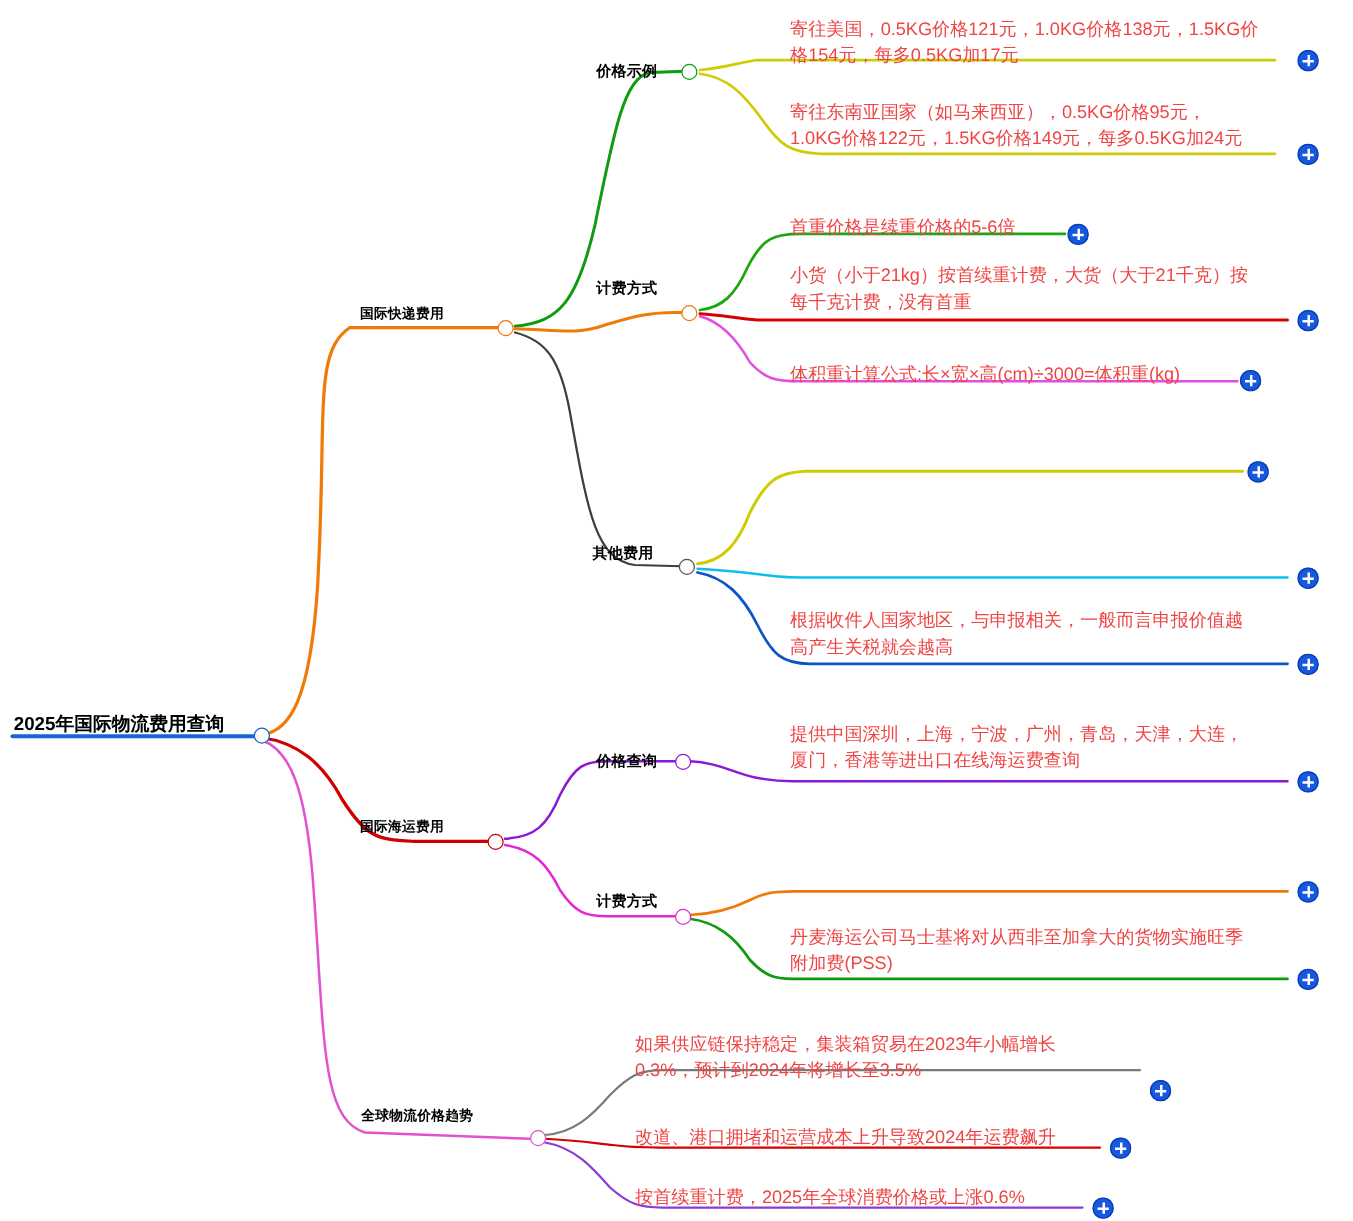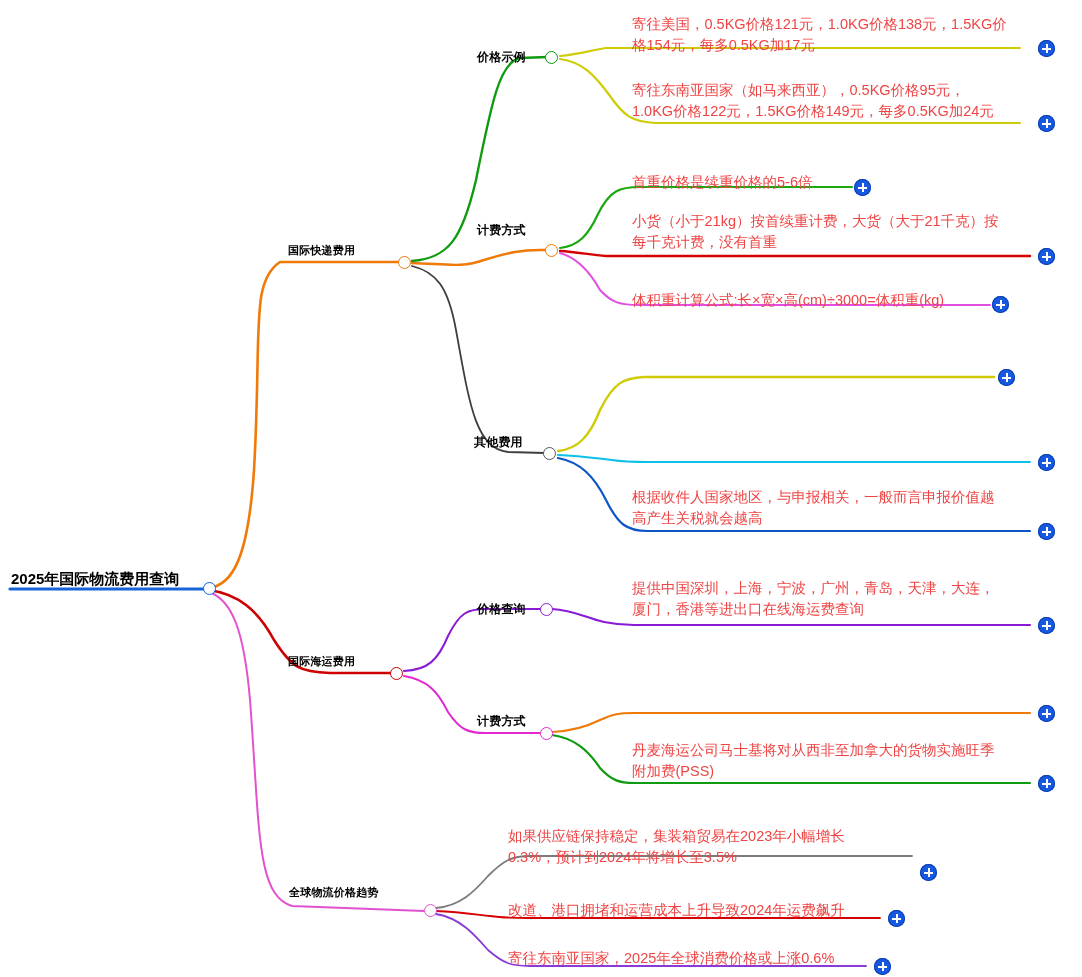--- a/index.html
+++ b/index.html
@@ -182,16 +182,16 @@
   <div class="node-label l1-label" style="left:289px;top:885px;">全球物流价格趋势</div>
   <div class="ring" style="left:424px;top:904px;border-color:#e252cf;"></div>
 
   <div class="leaf-text" style="left:508px;top:826px;width:400px;">如果供应链保持稳定，集装箱贸易在2023年小幅增长
 0.3%，预计到2024年将增长至3.5%</div>
   <div class="plus" style="left:920px;top:864px;"></div>
 
   <div class="leaf-text" style="left:508px;top:900px;width:400px;">改道、港口拥堵和运营成本上升导致2024年运费飙升</div>
   <div class="plus" style="left:888px;top:910px;"></div>
 
-  <div class="leaf-text" style="left:508px;top:948px;width:400px;">寄往东南亚国家，2025年全球消费价格或上涨0.6%</div>
+  <div class="leaf-text" style="left:508px;top:948px;width:400px;">按首续重计费，2025年全球消费价格或上涨0.6%</div>
   <div class="plus" style="left:874px;top:958px;"></div>
 
 </div>
 
 </body></html>

